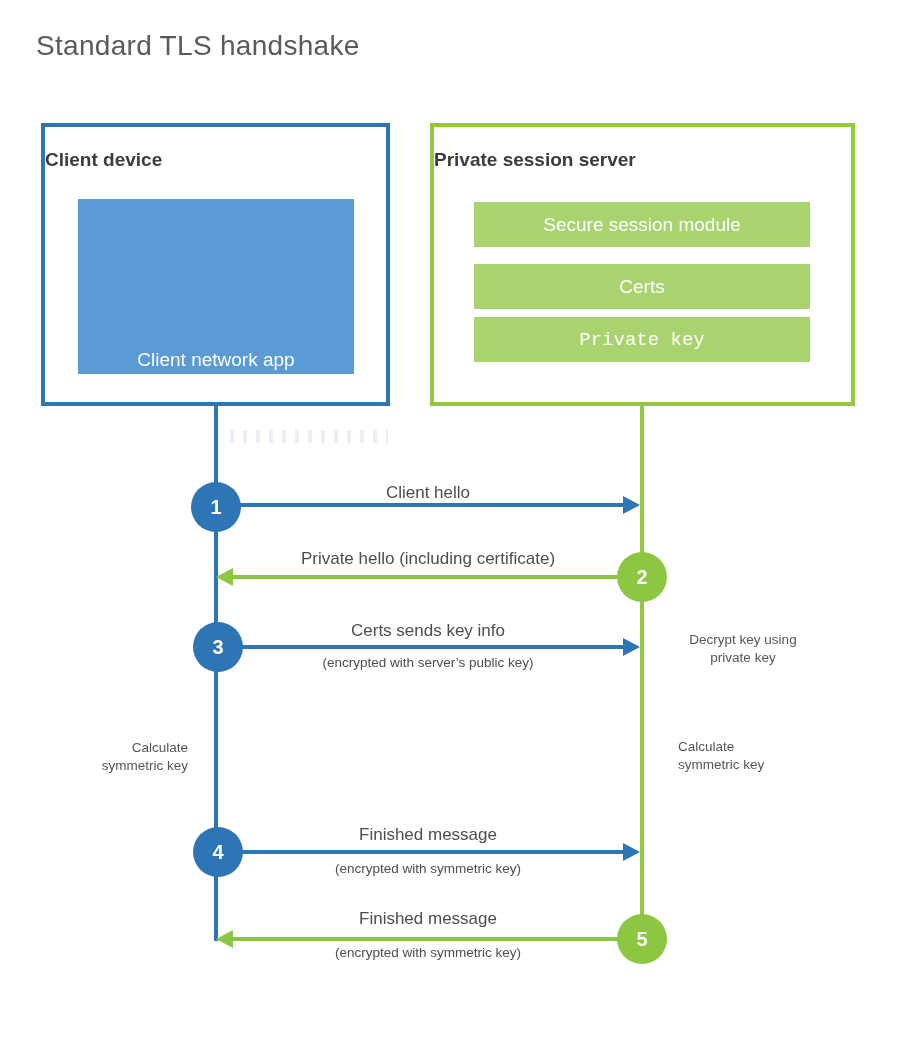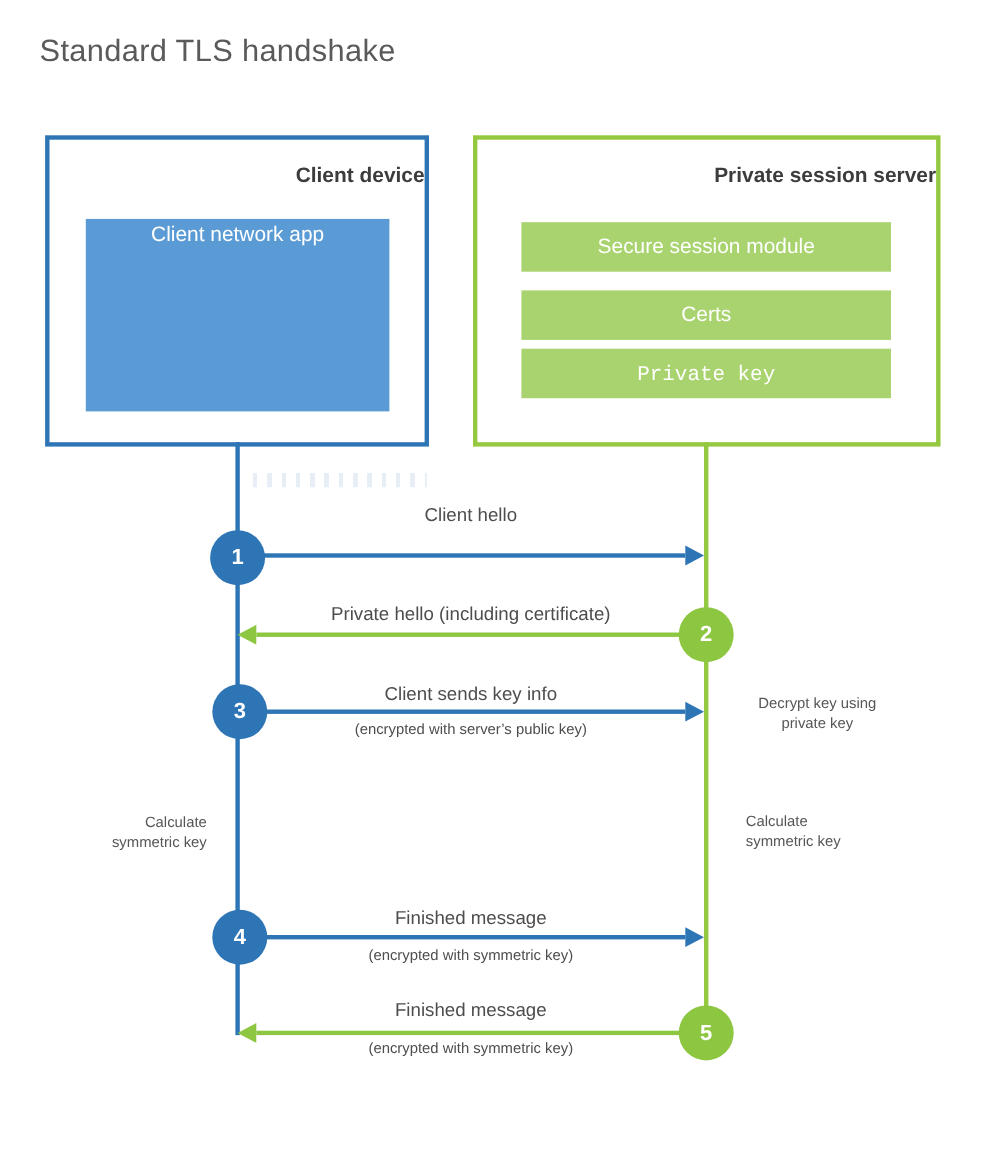--- a/index.html
+++ b/index.html
@@ -15,27 +15,27 @@
   .diagram-title{
     position:absolute;left:36px;top:30px;
     font-size:28px;font-weight:300;color:#5a5a5c;
     letter-spacing:.3px;
   }
   
   .actor-box{position:absolute;top:123px;height:275px;background:#fff;}
   .client-box{left:41px;width:341px;border:4px solid #2e75b6;}
   .server-box{left:430px;width:417px;border:4px solid #94c83e;}
   .box-title{
-    margin-top:22px;text-align:right;
+    margin-top:22px;text-align:left;
     font-size:19px;font-weight:bold;color:#3c3c3c;
   }
   .client-app{
     position:absolute;left:33px;top:72px;width:276px;height:175px;
     background:#5b9bd5;color:#ffffff;
-    display:flex;align-items:flex-start;justify-content:center;text-align:center;
+    display:flex;align-items:flex-end;justify-content:center;text-align:center;
     font-size:19px;line-height:1.55;
   }
   .client-app span{display:block;max-width:190px;}
   .server-bar{
     position:absolute;left:40px;width:336px;height:45px;
     background:#a9d36e;color:#ffffff;
     display:flex;align-items:center;justify-content:center;
     font-size:19px;
   }
   .bar-1{top:75px;} .bar-2{top:137px;} .bar-3{top:190px;font-family:Liberation Mono, monospace;}
@@ -82,21 +82,21 @@
   .a5{left:233px;top:937px;width:407px;}
   
   .msg-label{
     position:absolute;left:196px;width:464px;text-align:center;
     font-size:17px;color:#4d4d4d;
   }
   .msg-sub{
     position:absolute;left:196px;width:464px;text-align:center;
     font-size:13.5px;color:#4d4d4d;
   }
-  .l1{top:459px;} .l2{top:549px;}
+  .l1{top:483px;} .l2{top:549px;}
   .l3{top:621px;} .s3{top:655px;}
   .l4{top:825px;} .s4{top:861px;}
   .l5{top:909px;} .s5{top:945px;}
   
   .side-note{
     position:absolute;font-size:13.5px;color:#565656;line-height:1.3;
   }
   .note-decrypt{left:678px;top:631px;width:130px;text-align:center;}
   .note-calc-right{left:678px;top:738px;width:110px;text-align:left;}
   .note-calc-left{left:88px;top:739px;width:100px;text-align:right;}
@@ -129,21 +129,21 @@
   <div class="circle blue c1">1</div>
   <div class="arrow arrow-right blue a1"></div>
   <div class="msg-label l1">Client hello</div>
 
   <div class="circle green c2">2</div>
   <div class="arrow arrow-left green a2"></div>
   <div class="msg-label l2">Private hello (including certificate)</div>
 
   <div class="circle blue c3">3</div>
   <div class="arrow arrow-right blue a3"></div>
-  <div class="msg-label l3">Client sends key info</div>
+  <div class="msg-label l3">Certs sends key info</div>
   <div class="msg-sub s3">(encrypted with server’s public key)</div>
 
   <div class="circle blue c4">4</div>
   <div class="arrow arrow-right blue a4"></div>
   <div class="msg-label l4">Finished message</div>
   <div class="msg-sub s4">(encrypted with symmetric key)</div>
 
   <div class="circle green c5">5</div>
   <div class="arrow arrow-left green a5"></div>
   <div class="msg-label l5">Finished message</div>

